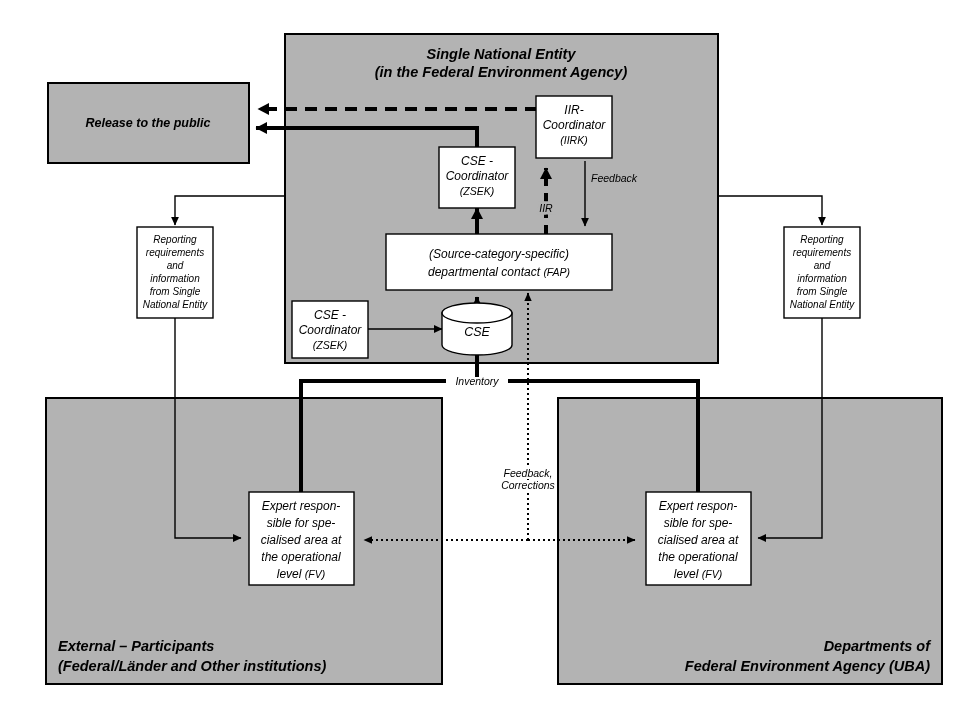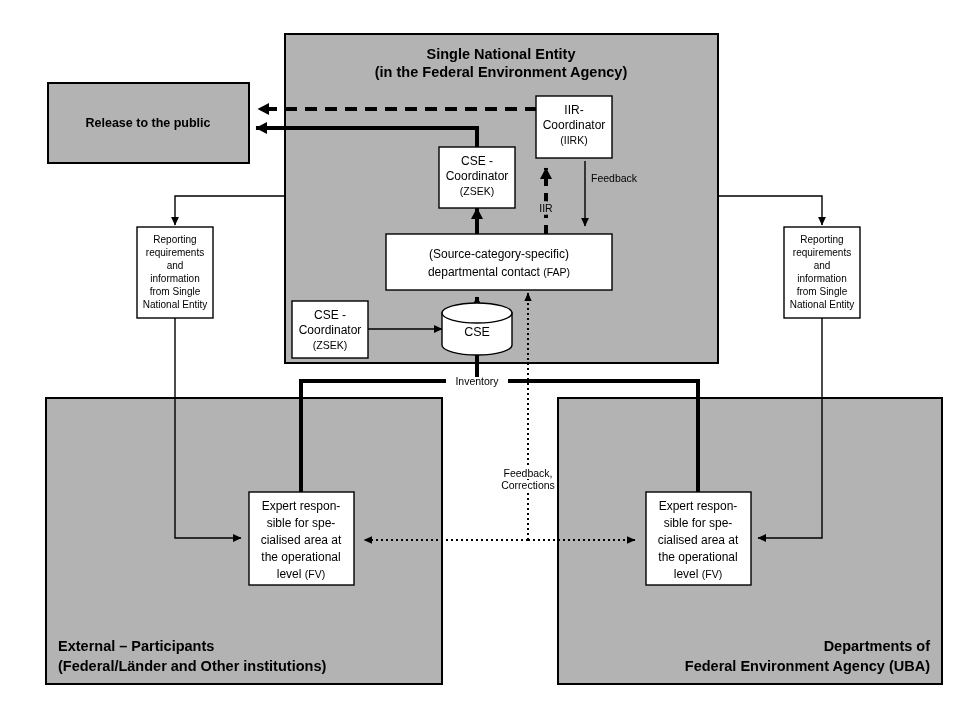--- a/index.html
+++ b/index.html
@@ -10,20 +10,21 @@
   body {
     width: 960px;
     height: 720px;
     font-family: "Liberation Sans", sans-serif;
     overflow: hidden;
   }
   #diagram-root {
     position: relative;
     width: 888px;
     height: 720px;
+    font-style: italic;
   }
   svg#diagram {
     display: block;
     width: 960px;
     height: 720px;
   }
   .panel-fill { fill: #b3b3b3; stroke: #000000; stroke-width: 2; }
   .whitebox   { fill: #ffffff; stroke: #000000; stroke-width: 1.4; }
   .thin-line  { stroke: #000000; stroke-width: 1.4; fill: none; }
   .thick-line { stroke: #000000; stroke-width: 4; fill: none; }

